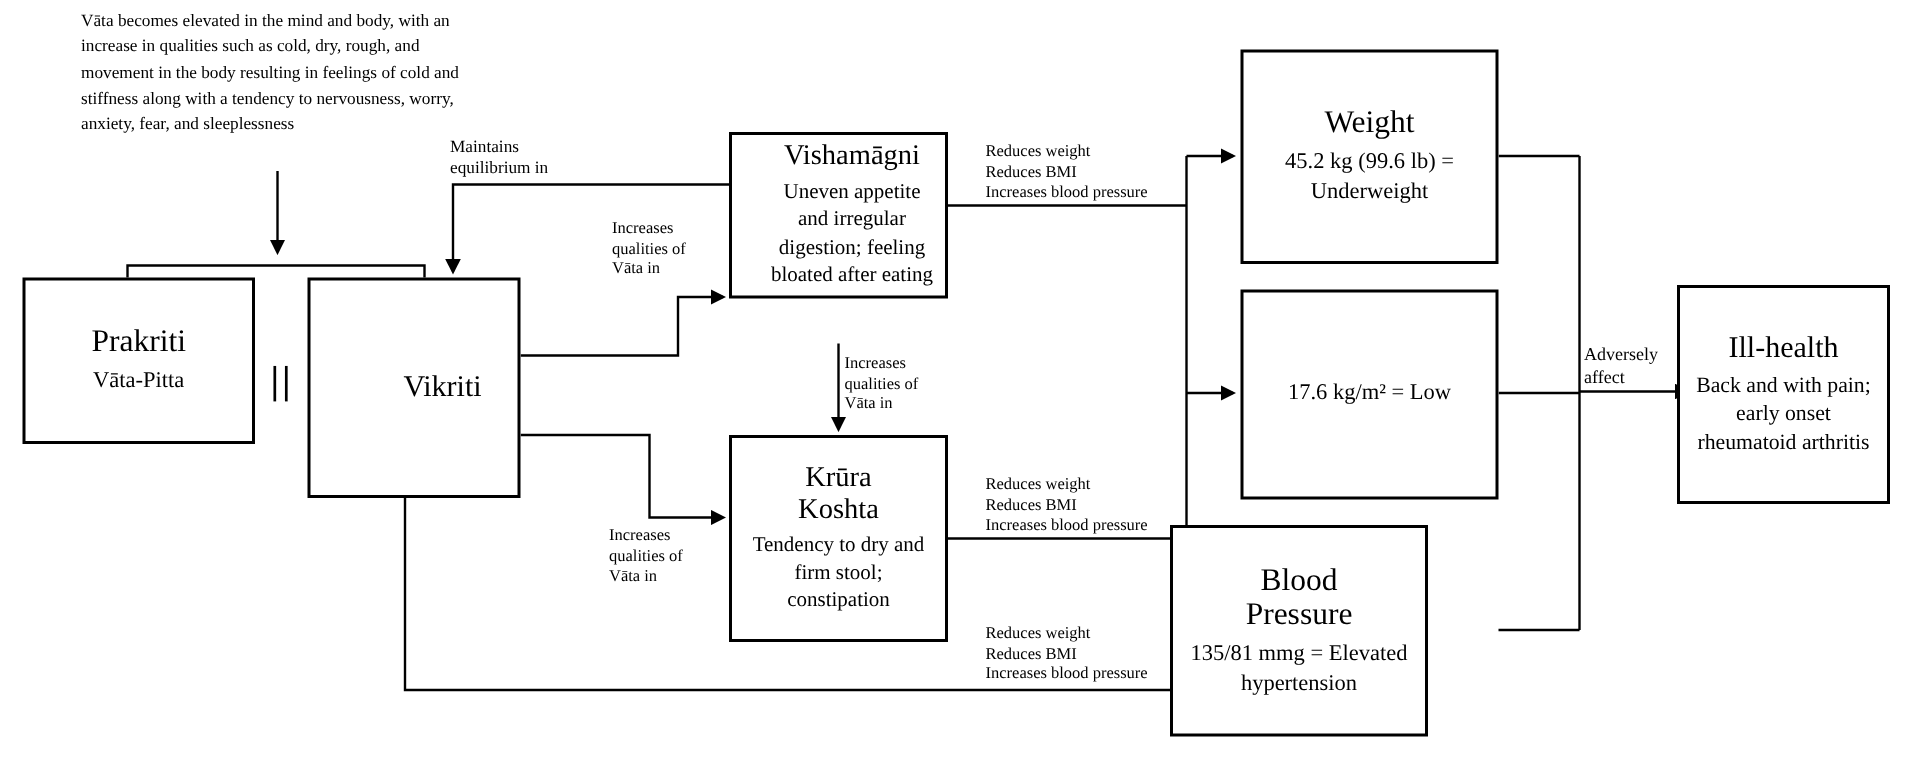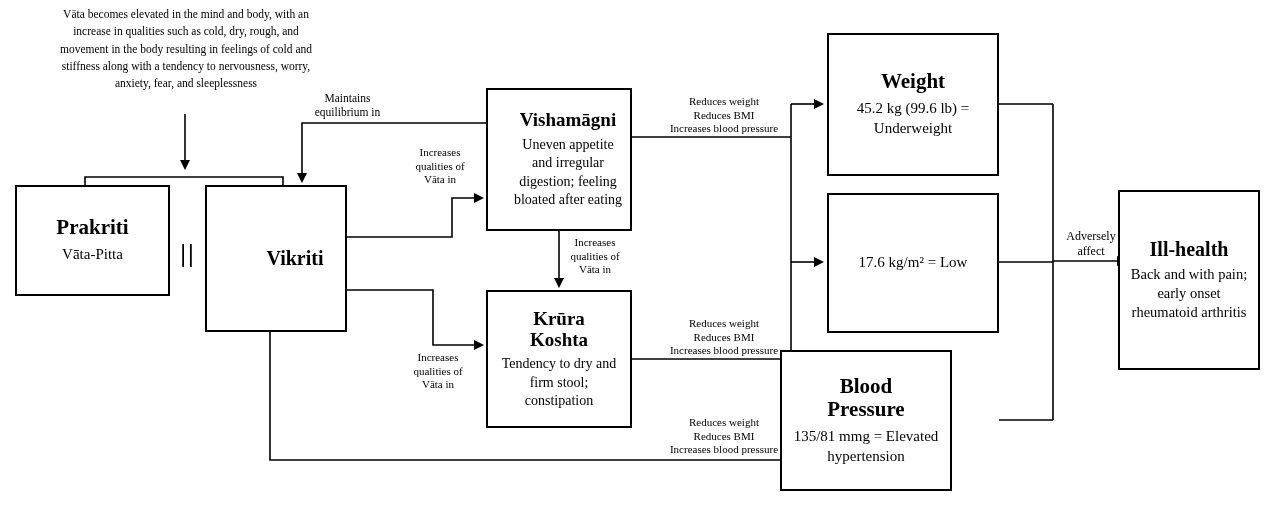--- a/index.html
+++ b/index.html
@@ -25,71 +25,70 @@
     background: #fff;
     display: flex;
     flex-direction: column;
     align-items: center;
     justify-content: center;
     text-align: center;
     padding: 6px;
     gap: 5px;
   }
   .box-title {
-    font-weight: bold;
+    font-weight: normal;
     font-size: 20px;
     line-height: 1.12;
   }
   .box-body {
     font-size: 14.5px;
     line-height: 1.32;
     text-align: center;
   }
   .edge-label {
     position: absolute;
     font-size: 11px;
     line-height: 1.24;
-    text-align: center;
   }
   .annotation {
     position: absolute;
     left: 54px; top: 6px; width: 264px;
     font-size: 11.5px;
     line-height: 1.5;
-    text-align: center;
+    text-align: left;
   }
   .equiv {
     position: absolute;
     left: 171px; top: 239px; width: 34px;
     text-align: center;
     font-weight: bold;
     font-size: 26px;
     letter-spacing: 2px;
   }
   
   #box-prakriti   { left: 15px;   top: 185px; width: 155px; height: 111px; }
   #box-prakriti .box-title { font-size: 21px; }
   #box-prakriti .box-body  { font-size: 15px; }
   #box-vikriti    { left: 205px;  top: 185px; width: 142px; height: 147px; padding-left: 44px; }
-  #box-vishamagni { left: 486px;  top: 88px;  width: 146px; height: 143px; padding-left: 24px; }
+  #box-vishamagni { left: 486px;  top: 88px;  width: 146px; height: 111px; padding-left: 24px; }
   #box-vishamagni .box-title { font-size: 19px; }
   #box-vishamagni .box-body  { font-size: 14px; }
   #box-krura      { left: 486px;  top: 290px; width: 146px; height: 138px; }
   #box-krura .box-title { font-size: 19px; max-width: 80px; }
   #box-krura .box-body  { font-size: 14px; }
   #box-weight     { left: 827px;  top: 33px;  width: 172px; height: 143px; }
   #box-weight .box-title { font-size: 21px; }
   #box-weight .box-body  { font-size: 15px; }
   #box-bmi        { left: 827px;  top: 193px; width: 172px; height: 140px; }
   #box-bmi .box-title { font-size: 21px; max-width: 120px; }
   #box-bmi .box-body  { font-size: 15px; }
   #box-bp         { left: 780px;  top: 350px; width: 172px; height: 141px; }
   #box-bp .box-title { font-size: 21px; max-width: 100px; }
   #box-bp .box-body  { font-size: 15px; }
-  #box-illhealth  { left: 1118px; top: 190px; width: 142px; height: 180px; }
+  #box-illhealth  { left: 1118px; top: 190px; width: 142px; height: 146px; }
   #box-illhealth .box-title { font-size: 20px; }
   #box-illhealth .box-body  { font-size: 14.5px; }
   
   #lbl-maintains        { left: 300px;  top: 91px;  width: 95px;  font-size: 11.5px; }
   #lbl-increases-upper  { left: 408px;  top: 146px; width: 64px; }
   #lbl-increases-middle { left: 563px;  top: 236px; width: 64px; }
   #lbl-increases-lower  { left: 406px;  top: 351px; width: 64px; }
   #lbl-effects-a        { left: 657px;  top: 95px;  width: 134px; }
   #lbl-effects-b        { left: 657px;  top: 317px; width: 134px; }
   #lbl-effects-c        { left: 657px;  top: 416px; width: 134px; }

